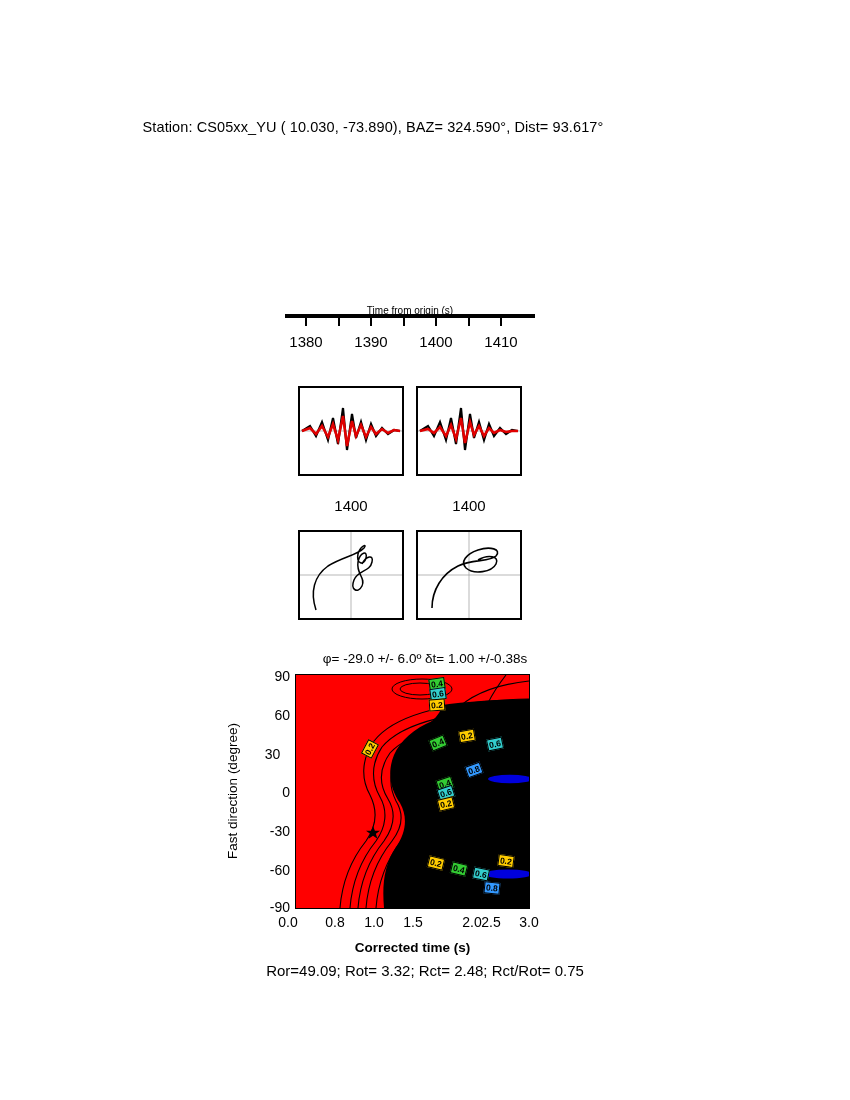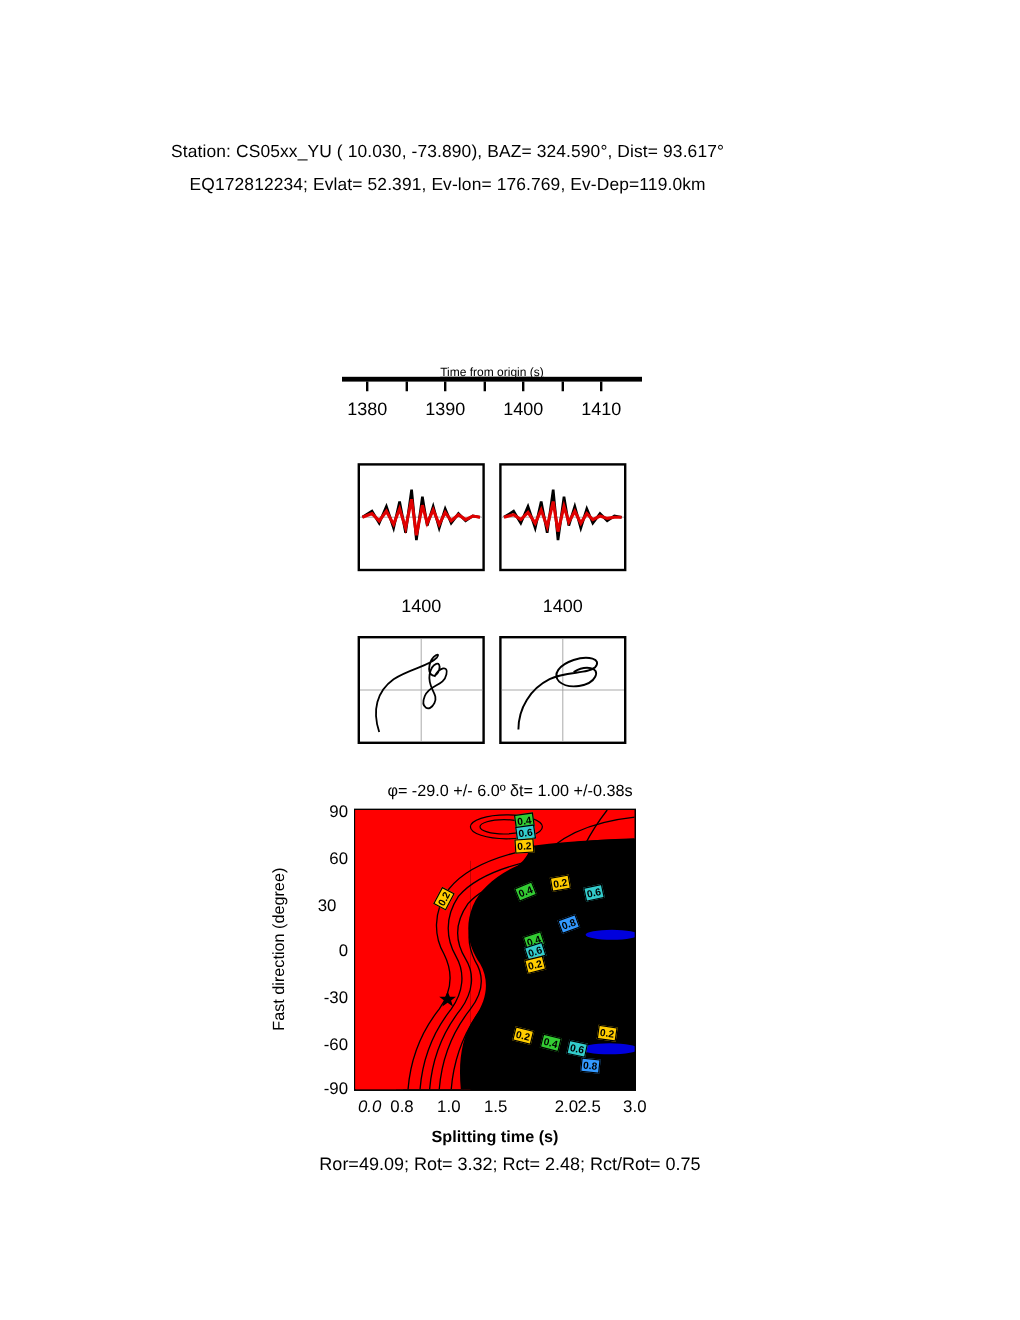--- a/index.html
+++ b/index.html
@@ -40,21 +40,20 @@
   .xtick{position:absolute;top:914px;transform:translateX(-50%);font-size:14px;}
   .clabel{position:absolute;font-size:8.5px;font-weight:bold;padding:0 1px;border:0.5px solid #000;line-height:10px;transform-origin:center;}
   .footer{position:absolute;left:0;top:962px;width:850px;text-align:center;font-size:15px;}
 </style>
 </head>
 <body>
 
 <div class="page">
 
   <div class="hdr hdr1">Station: CS05xx_YU ( 10.030,  -73.890), BAZ=  324.590°, Dist=  93.617°</div>
-  <div class="hdr hdr2">EQ172812234; Evlat=  52.391, Ev-lon= 176.769, Ev-Dep=119.0km</div>
 
 
   <div class="taxis">
     <div class="axlabel">Time from origin (s)</div>
     <svg width="250" height="22" viewBox="0 0 250 22">
       <rect x="0" y="8" width="250" height="4" fill="#000"></rect>
       <g stroke="#000" stroke-width="2">
         <line x1="21" y1="12" x2="21" y2="20"></line>
         <line x1="54" y1="12" x2="54" y2="20"></line>
         <line x1="86" y1="12" x2="86" y2="20"></line>
@@ -97,31 +96,31 @@
   <div class="box" style="left:416px;top:530px;width:106px;height:90px;">
     <svg width="102" height="86" viewBox="0 0 102 86">
       <line x1="0" y1="43" x2="102" y2="43" stroke="#999" stroke-width="0.7"></line>
       <line x1="51" y1="0" x2="51" y2="86" stroke="#999" stroke-width="0.7"></line>
       <path d="M14,76 C14,58 24,42 40,34 C54,27 72,30 78,24 C84,17 72,14 60,18 C48,22 42,30 48,36 C56,43 74,40 78,32 C82,24 70,22 60,28" fill="none" stroke="#000" stroke-width="1.6"></path>
     </svg>
   </div>
 
   <div class="ctitle">φ= -29.0 +/- 6.0º δt= 1.00 +/-0.38s</div>
   <div class="ylab">Fast direction (degree)</div>
-  <div class="xlab">Splitting time (s)</div>
+  <div class="xlab">Corrected time (s)</div>
 
   <div class="ytick" style="left:255px;width:35px;text-align:right;top:676px;">90</div>
   <div class="ytick" style="left:255px;width:35px;text-align:right;top:715px;">60</div>
   <div class="ytick" style="left:255px;width:35px;text-align:center;top:754px;">30</div>
   <div class="ytick" style="left:255px;width:35px;text-align:right;top:792px;">0</div>
   <div class="ytick" style="left:250px;width:40px;text-align:right;top:831px;">-30</div>
   <div class="ytick" style="left:250px;width:40px;text-align:right;top:870px;">-60</div>
   <div class="ytick" style="left:250px;width:40px;text-align:right;top:907px;">-90</div>
 
-  <div class="xtick" style="left:308px;font-style:italic;">0.0</div>
+  <div class="xtick" style="left:288px;">0.0</div>
   <div class="xtick" style="left:335px;">0.8</div>
   <div class="xtick" style="left:374px;">1.0</div>
   <div class="xtick" style="left:413px;">1.5</div>
   <div class="xtick" style="left:452px;margin-left:20px;">2.0</div>
   <div class="xtick" style="left:491px;">2.5</div>
   <div class="xtick" style="left:529px;">3.0</div>
 
   <div class="cpanel">
     <svg width="233" height="233" viewBox="0 0 233 233">
       <rect x="0" y="0" width="233" height="233" fill="#000000"></rect>

